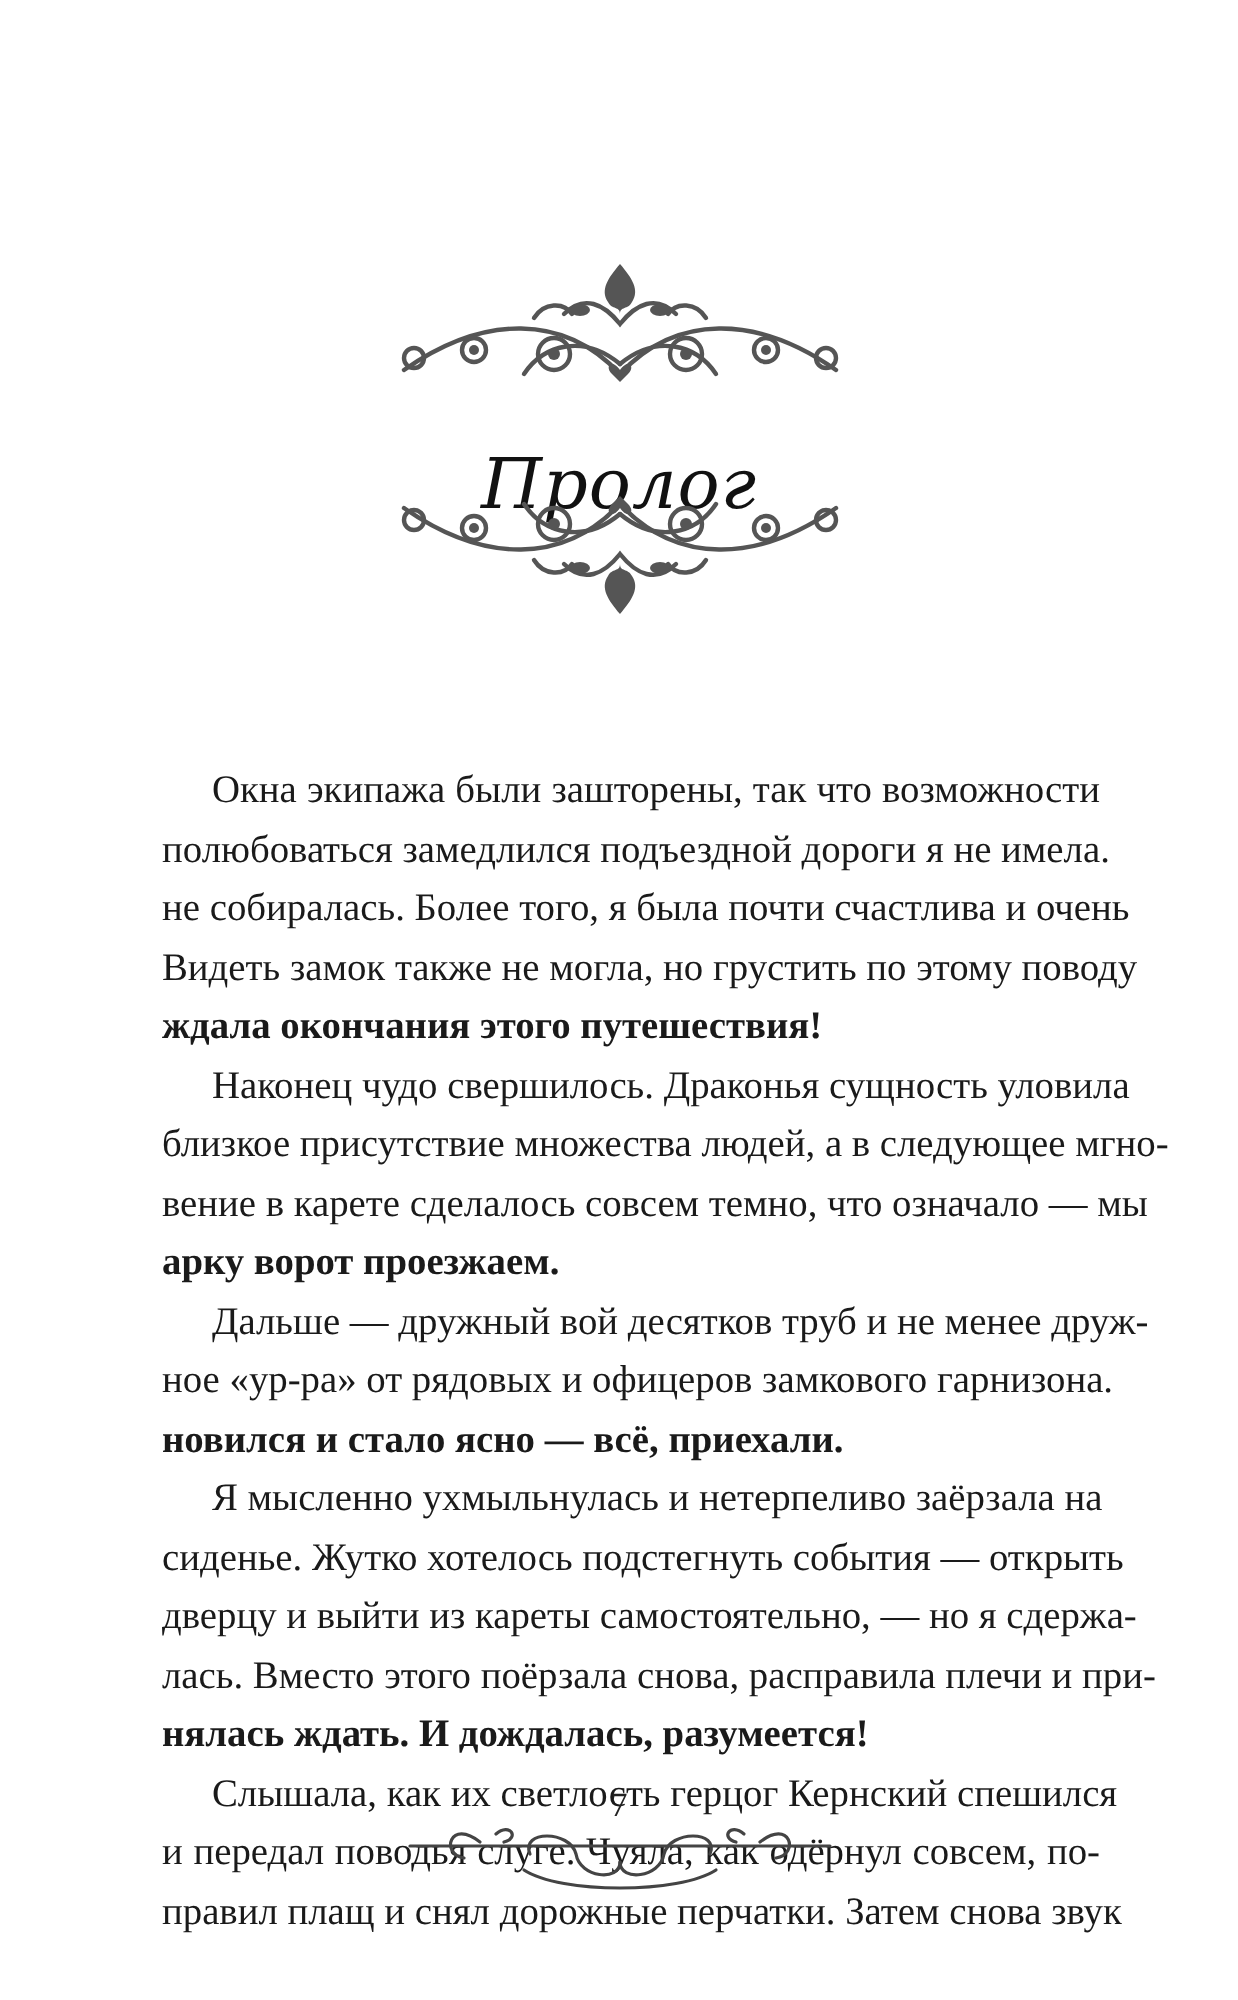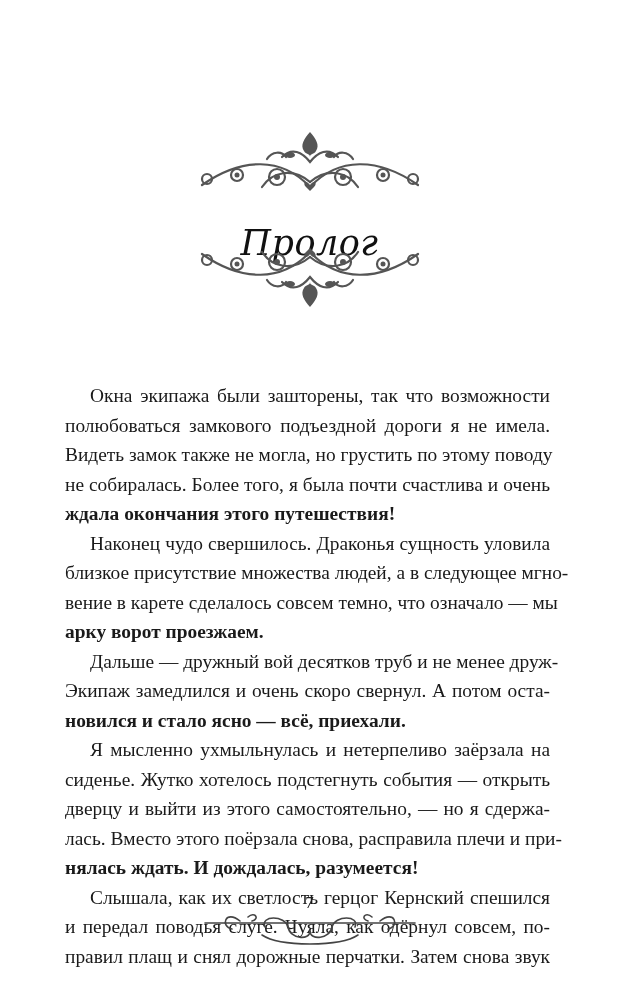--- a/index.html
+++ b/index.html
@@ -12,21 +12,21 @@
     position: absolute; top: 203px; left: 0; width: 619px; text-align: center;
     font-family: "DejaVu Serif", serif; font-style: italic; font-size: 35px;
     color: #111; letter-spacing: 0.5px; margin-top: 20px;
   }
   .body-text {
     position: absolute; left: 65px; top: 381px; width: 485px;
     font-family: "Liberation Serif", serif; font-size: 19.4px; line-height: 29.5px;
     color: #1a1a1a; text-align: justify;
   }
   .para { margin: 0; text-indent: 25px; }
-  .line { display: block; text-align: justify; text-align-last: justify; white-space: nowrap; }
+  .line { display: block; text-align: justify; text-align-last: justify; white-space: nowrap; margin-left: 16px; }
   .line.last { text-align-last: left; font-weight: bold; }
   .folio {
     position: absolute; top: 893px; left: 0; width: 619px; text-align: center;
     font-family: "Liberation Serif", serif; font-size: 17px; color: #222;
   }
   .orn-folio { top: 905px; width: 220px; height: 40px; }
 </style>
 </head>
 <body>
 
@@ -88,40 +88,40 @@
         <circle cx="201" cy="48" r="2.5"></circle>
         <ellipse cx="108" cy="28" rx="5" ry="3"></ellipse>
         <ellipse cx="148" cy="28" rx="5" ry="3"></ellipse>
       </g>
     </g>
   </svg>
 
   <div class="body-text">
     <p class="para">
       <span class="line">Окна экипажа были зашторены, так что возможности</span>
-      <span class="line" style="text-indent:0">полюбоваться замкового подъездной дороги я не имела.</span>
+      <span class="line" style="text-indent:0">полюбоваться замедлился подъездной дороги я не имела.</span>
+      <span class="line" style="text-indent:0">не собиралась. Более того, я была почти счастлива и очень</span>
       <span class="line" style="text-indent:0">Видеть замок также не могла, но грустить по этому поводу</span>
-      <span class="line" style="text-indent:0">не собиралась. Более того, я была почти счастлива и очень</span>
       <span class="line last" style="text-indent:0">ждала окончания этого путешествия!</span>
     </p>
     <p class="para">
       <span class="line">Наконец чудо свершилось. Драконья сущность уловила</span>
       <span class="line" style="text-indent:0">близкое присутствие множества людей, а в следующее мгно-</span>
       <span class="line" style="text-indent:0">вение в карете сделалось совсем темно, что означало — мы</span>
       <span class="line last" style="text-indent:0">арку ворот проезжаем.</span>
     </p>
     <p class="para">
       <span class="line">Дальше — дружный вой десятков труб и не менее друж-</span>
-      <span class="line" style="text-indent:0">Экипаж замедлился и очень скоро свернул. А потом оста-</span>
+      <span class="line" style="text-indent:0">ное «ур-ра» от рядовых и офицеров замкового гарнизона.</span>
       <span class="line last" style="text-indent:0">новился и стало ясно — всё, приехали.</span>
     </p>
     <p class="para">
       <span class="line">Я мысленно ухмыльнулась и нетерпеливо заёрзала на</span>
       <span class="line" style="text-indent:0">сиденье. Жутко хотелось подстегнуть события — открыть</span>
-      <span class="line" style="text-indent:0">дверцу и выйти из этого самостоятельно, — но я сдержа-</span>
+      <span class="line" style="text-indent:0">дверцу и выйти из кареты самостоятельно, — но я сдержа-</span>
       <span class="line" style="text-indent:0">лась. Вместо этого поёрзала снова, расправила плечи и при-</span>
       <span class="line last" style="text-indent:0">нялась ждать. И дождалась, разумеется!</span>
     </p>
     <p class="para">
       <span class="line">Слышала, как их светлость герцог Кернский спешился</span>
       <span class="line" style="text-indent:0">и передал поводья слуге. Чуяла, как одёрнул совсем, по-</span>
       <span class="line" style="text-indent:0">правил плащ и снял дорожные перчатки. Затем снова звук</span>
 
     </p>
   </div>

